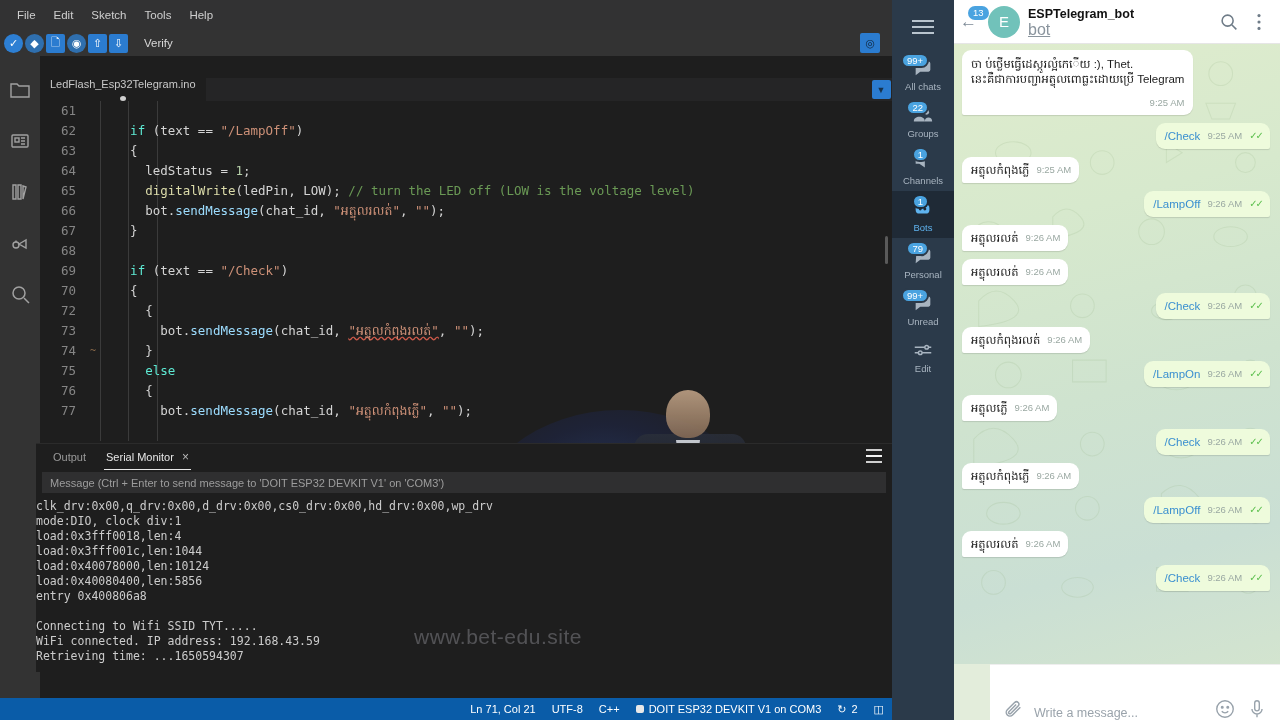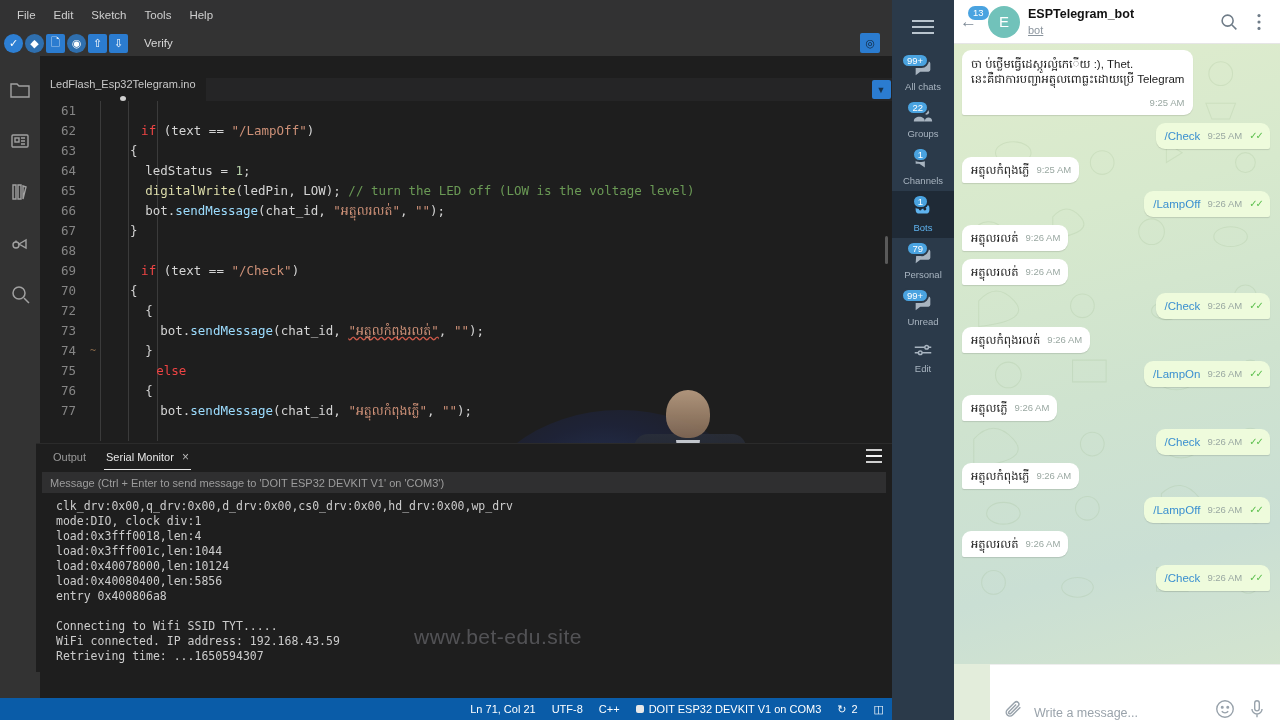--- a/index.html
+++ b/index.html
@@ -88,21 +88,21 @@
   }
   .code-row { display: flex; height: 20px; white-space: pre; }
   .code-row.active { background: #282828; }
   .ln {
     width: 46px; text-align: right; padding-right: 10px; color: #858585;
     font-size: 12.5px; flex: 0 0 auto;
   }
   .code-row.active .ln { color: #e8e8e8; font-weight: bold; }
   .fold { width: 14px; flex: 0 0 auto; color: #8b6a4a; font-size: 10px; text-align:center; }
   .codetext { position: relative; flex: 1 1 auto; color: #d4d4d4; }
-  .kw   { color: #ef4444; padding-left: 11px; }
+  .kw   { color: #5eead4; }
   .fn   { color: #dcdcaa; }
   .mem  { color: #9cdcfe; }
   .str  { color: #ce9178; }
   .num  { color: #b5cea8; }
   .cmt  { color: #6a9955; }
   .plain{ color: #d4d4d4; }
   .cursorbar {
     display:inline-block; width:1px; height:15px; background:#e6e6e6;
     vertical-align:-3px; margin-left:0px;
   }
@@ -140,21 +140,21 @@
     display:flex; flex-direction:column; justify-content:space-between;
   }
   .panel-menu i { display:block; height:2px; background:#cfcfcf; }
   .panel-menu i:nth-child(2){ background:#f2f2f2; }
   .msgbar {
     margin: 2px 6px 0 6px; height: 21px; background: #2f2f30;
     display: flex; align-items: center; padding: 0 8px;
     font-size: 11px; color: #9d9d9d;
   }
   .serial-out {
-    margin-top: 6px; padding-left: 20px;
+    margin-top: 6px; padding-left: 0;
     font-family: "DejaVu Sans Mono", monospace; font-size: 11.5px;
     line-height: 15px; color: #cccccc; white-space: pre;
   }
 
   
   #hero {
     position: absolute; left: 440px; top: 380px; width: 452px; height: 292px;
     overflow: hidden; pointer-events: none;
   }
   #hero .glow-red {
@@ -261,21 +261,21 @@
     position: absolute; left: 8px; top: -6px; background: #4aa3e0; color: #fff;
     border-radius: 9px; font-size: 9.5px; padding: 1px 5px; line-height: 12px;
   }
   .tg-avatar {
     width: 32px; height: 32px; border-radius: 50%; background: #71c2ba;
     color: #fff; display: flex; align-items: center; justify-content: center;
     font-size: 15px;
   }
   .tg-titles { flex: 1; line-height: 14px; }
   .tg-name { font-size: 12.5px; color: #111; font-weight: bold; }
-  .tg-sub { font-size: 11px; color: #8a949d; margin-top: 2px; text-decoration: underline; }
+  .tg-sub { font-size: 16px; color: #8a949d; margin-top: 2px; text-decoration: underline; }
   .hdr-ico { width: 22px; height: 22px; color: #6f7c88; display:flex; align-items:center; justify-content:center; }
 
   .tg-msgs {
     flex: 1; position: relative; overflow: hidden; padding: 6px 10px 4px 8px;
     background:
       radial-gradient(circle at 12% 10%, rgba(255,255,255,.10) 0 2px, transparent 3px),
       linear-gradient(165deg,#dfeccd 0%, #d7e9cd 28%, #cfe3cf 55%, #cadfd4 80%, #d3e4cf 100%);
   }
   .tg-pattern {
     position: absolute; inset: 0; opacity: .20; pointer-events: none;

